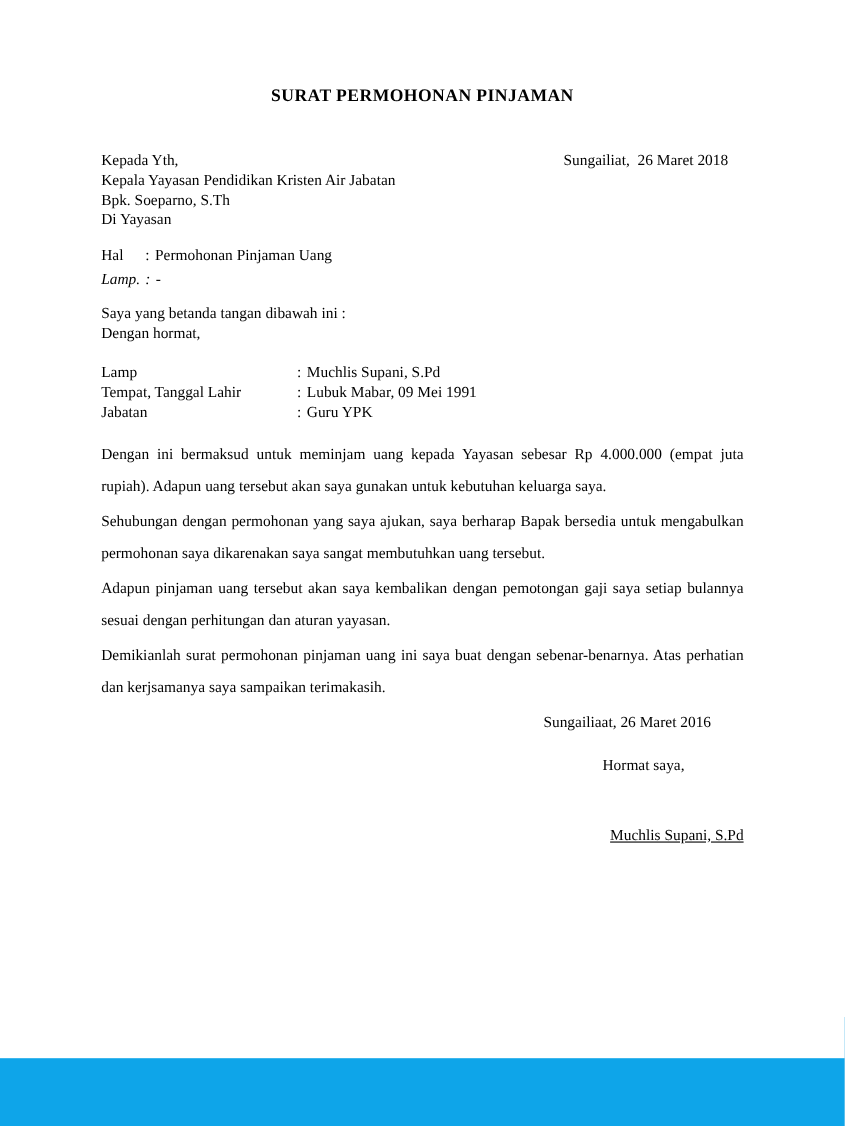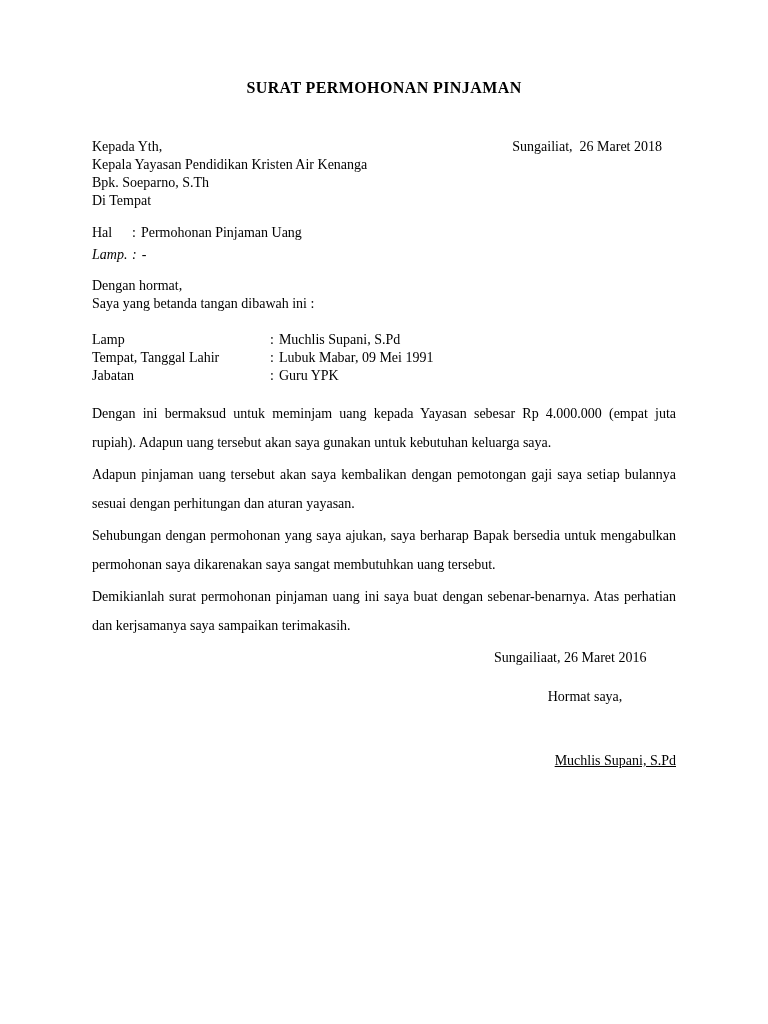--- a/index.html
+++ b/index.html
@@ -10,21 +10,21 @@
     width: 768px;
     height: 1024px;
     font-family: "Liberation Serif", serif;
     color: #000;
     background: #e9e9e9;
     overflow: hidden;
   }
   .canvas {
     width: 768px;
     height: 1024px;
-    background: #ffffff;
+    background: #0ea5e9;
   }
   .page {
     width: 768px;
     height: 962px;
     background: #ffffff;
     box-sizing: border-box;
   }
   .content {
     padding: 78px 92px 0 92px;
     font-size: 14px;
@@ -124,43 +124,43 @@
 
 <div class="canvas">
   <div class="page">
     <div class="content">
 
       <h1 class="title">SURAT PERMOHONAN PINJAMAN</h1>
 
       <div class="header-row">
         <div class="recipient">
           <div>Kepada Yth,</div>
-          <div>Kepala Yayasan Pendidikan Kristen Air Kenanga</div>
+          <div>Kepala Yayasan Pendidikan Kristen Air Jabatan</div>
           <div>Bpk. Soeparno, S.Th</div>
-          <div>Di Tempat</div>
+          <div>Di Yayasan</div>
         </div>
         <div class="dateline">Sungailiat,  26 Maret 2018</div>
       </div>
 
       <div class="subject">
         <div class="subject-row">
           <span class="subj-label">Hal</span>
           <span class="subj-sep">:</span>
           <span>Permohonan Pinjaman Uang</span>
         </div>
         <div class="subject-row">
           <span class="subj-label">Lamp.</span>
           <span class="subj-sep">:</span>
           <span>-</span>
         </div>
       </div>
 
       <div class="salutation">
+        <div>Saya yang betanda tangan dibawah ini :</div>
         <div>Dengan hormat,</div>
-        <div>Saya yang betanda tangan dibawah ini :</div>
       </div>
 
       <div class="details">
         <div class="detail-row">
           <span class="detail-label">Lamp</span>
           <span class="detail-sep">:</span>
           <span>Muchlis Supani, S.Pd</span>
         </div>
         <div class="detail-row">
           <span class="detail-label">Tempat, Tanggal Lahir</span>
@@ -169,22 +169,22 @@
         </div>
         <div class="detail-row">
           <span class="detail-label">Jabatan</span>
           <span class="detail-sep">:</span>
           <span>Guru YPK</span>
         </div>
       </div>
 
       <div class="paragraphs">
         <p>Dengan ini bermaksud untuk meminjam uang kepada Yayasan sebesar Rp 4.000.000 (empat juta rupiah). Adapun uang tersebut akan saya gunakan untuk kebutuhan keluarga saya.</p>
+        <p>Sehubungan dengan permohonan yang saya ajukan, saya berharap Bapak bersedia untuk mengabulkan permohonan saya dikarenakan saya sangat membutuhkan uang tersebut.</p>
         <p>Adapun pinjaman uang tersebut akan saya kembalikan dengan pemotongan gaji saya setiap bulannya sesuai dengan perhitungan dan aturan yayasan.</p>
-        <p>Sehubungan dengan permohonan yang saya ajukan, saya berharap Bapak bersedia untuk mengabulkan permohonan saya dikarenakan saya sangat membutuhkan uang tersebut.</p>
         <p>Demikianlah surat permohonan pinjaman uang ini saya buat dengan sebenar-benarnya. Atas perhatian dan kerjsamanya saya sampaikan terimakasih.</p>
       </div>
 
       <div class="closing">
         <div class="closing-date">Sungailiaat, 26 Maret 2016</div>
         <div class="closing-salutation">Hormat saya,</div>
         <div class="signature-space"></div>
         <div class="signature-name">Muchlis Supani, S.Pd</div>
       </div>
 

